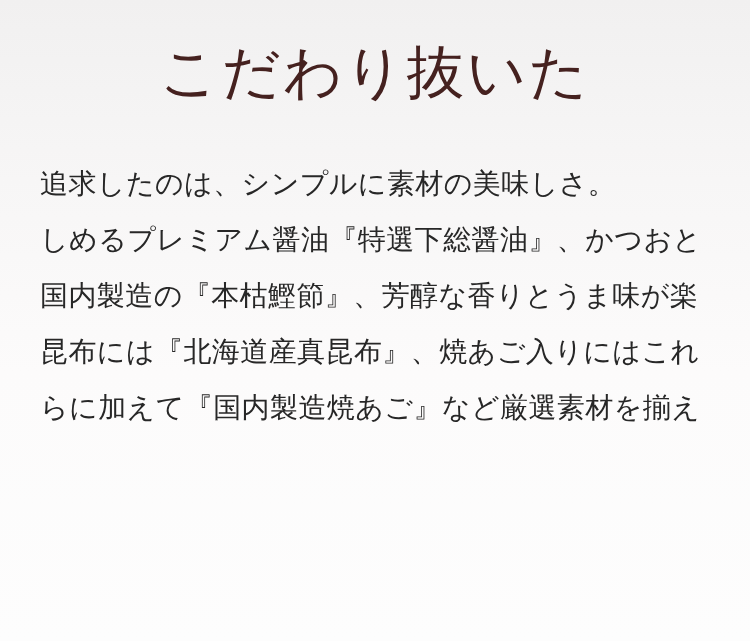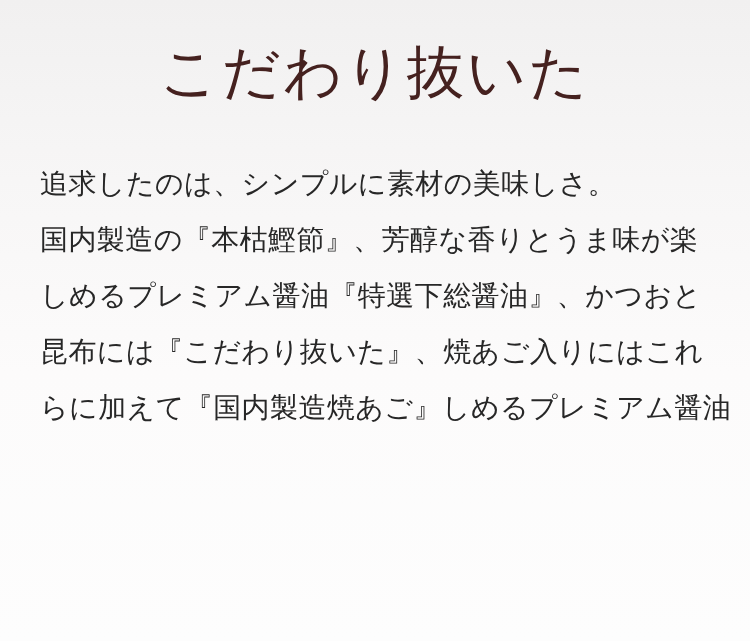--- a/index.html
+++ b/index.html
@@ -50,18 +50,18 @@
 </style>
 </head>
 <body>
 
 <div class="section">
   <h2 class="heading">
     <span class="heading-line">こだわり抜いた</span>
   </h2>
   <div class="paragraph">
     <span class="body-line">追求したのは、シンプルに素材の美味しさ。</span>
+    <span class="body-line">しめるプレミアム醤油『特選下総醤油』、かつおと</span>
     <span class="body-line">国内製造の『本枯鰹節』、芳醇な香りとうま味が楽</span>
-    <span class="body-line">しめるプレミアム醤油『特選下総醤油』、かつおと</span>
-    <span class="body-line">昆布には『こだわり抜いた』、焼あご入りにはこれ</span>
-    <span class="body-line">らに加えて『国内製造焼あご』しめるプレミアム醤油</span>
+    <span class="body-line">昆布には『北海道産真昆布』、焼あご入りにはこれ</span>
+    <span class="body-line">らに加えて『国内製造焼あご』など厳選素材を揃え</span>
   </div>
 </div>
 
 </body></html>

